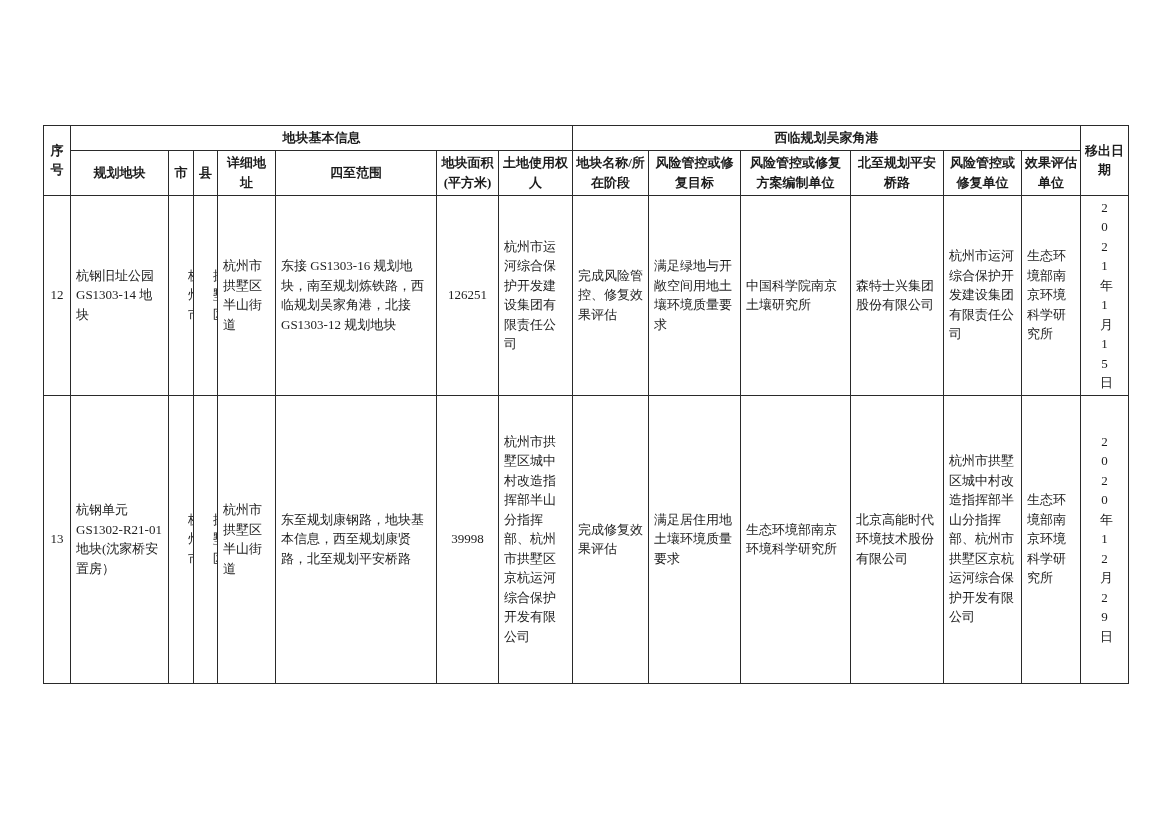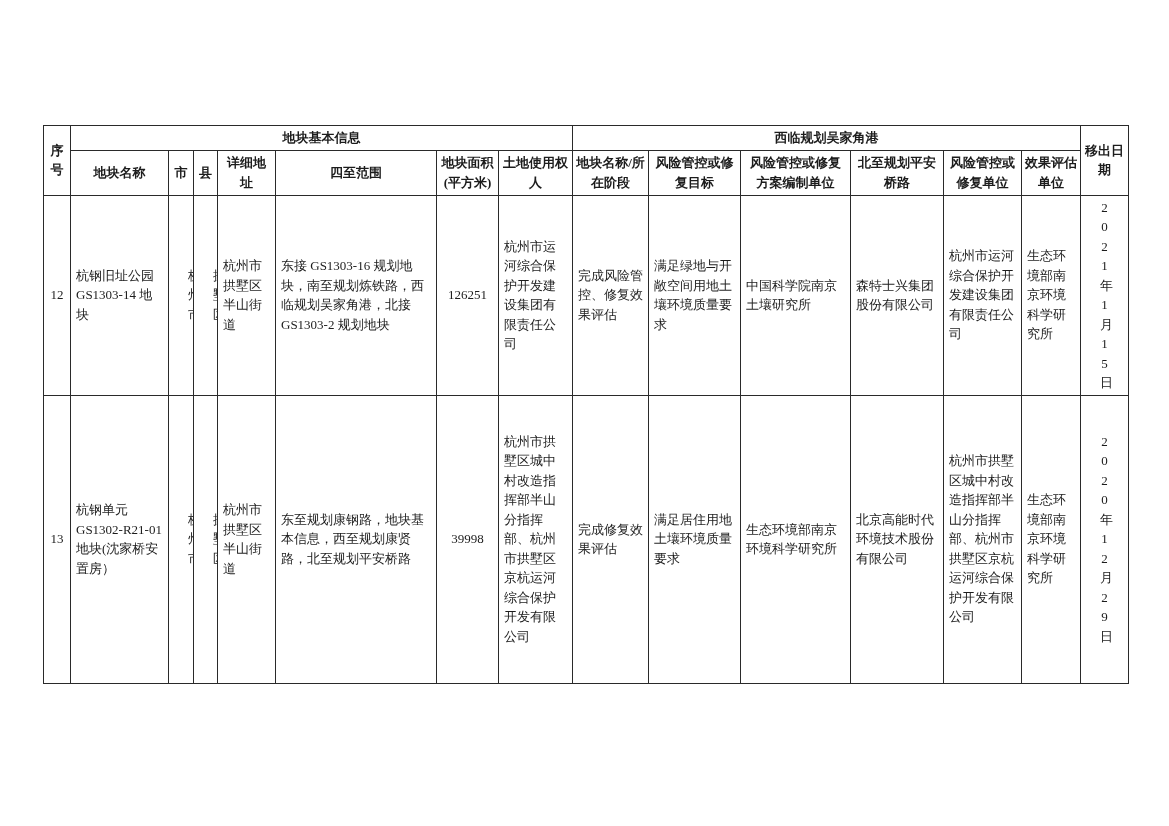--- a/index.html
+++ b/index.html
@@ -72,21 +72,21 @@
       <col style="width:48px">
     </colgroup>
     <thead>
       <tr style="height:23px">
         <th rowspan="2">序号</th>
         <th colspan="7">地块基本信息</th>
         <th colspan="6">西临规划吴家角港</th>
         <th rowspan="2">移出日期</th>
       </tr>
       <tr style="height:45px">
-        <th>地块名称</th>
+        <th>规划地块</th>
         <th>市</th>
         <th>县</th>
         <th>详细地址</th>
         <th>四至范围</th>
         <th>地块面积(平方米)</th>
         <th>土地使用权人</th>
         <th>地块名称/所在阶段</th>
         <th>风险管控或修复目标</th>
         <th>风险管控或修复方案编制单位</th>
         <th>北至规划平安桥路</th>
@@ -94,21 +94,21 @@
         <th>效果评估单位</th>
       </tr>
     </thead>
     <tbody>
       <tr style="height:147px">
         <td class="center">12</td>
         <td>杭钢旧址公园 GS1303-14 地块</td>
         <td class="center tight">杭州市</td>
         <td class="center tight">拱墅区</td>
         <td>杭州市拱墅区半山街道</td>
-        <td>东接 GS1303-16 规划地块，南至规划炼铁路，西临规划吴家角港，北接 GS1303-2 规划地块</td>
+        <td>东接 GS1303-16 规划地块，南至规划炼铁路，西临规划吴家角港，北接 GS1303-12 规划地块</td>
         <td class="center">126251</td>
         <td>杭州市运河综合保护开发建设集团有限责任公司</td>
         <td>完成风险管控、修复效果评估</td>
         <td>满足绿地与开敞空间用地土壤环境质量要求</td>
         <td>中国科学院南京土壤研究所</td>
         <td>森特士兴集团股份有限公司</td>
         <td>杭州市运河综合保护开发建设集团有限责任公司</td>
         <td>生态环境部南京环境科学研究所</td>
         <td class="center tight">2021 年 1 月 15 日</td>
       </tr>

